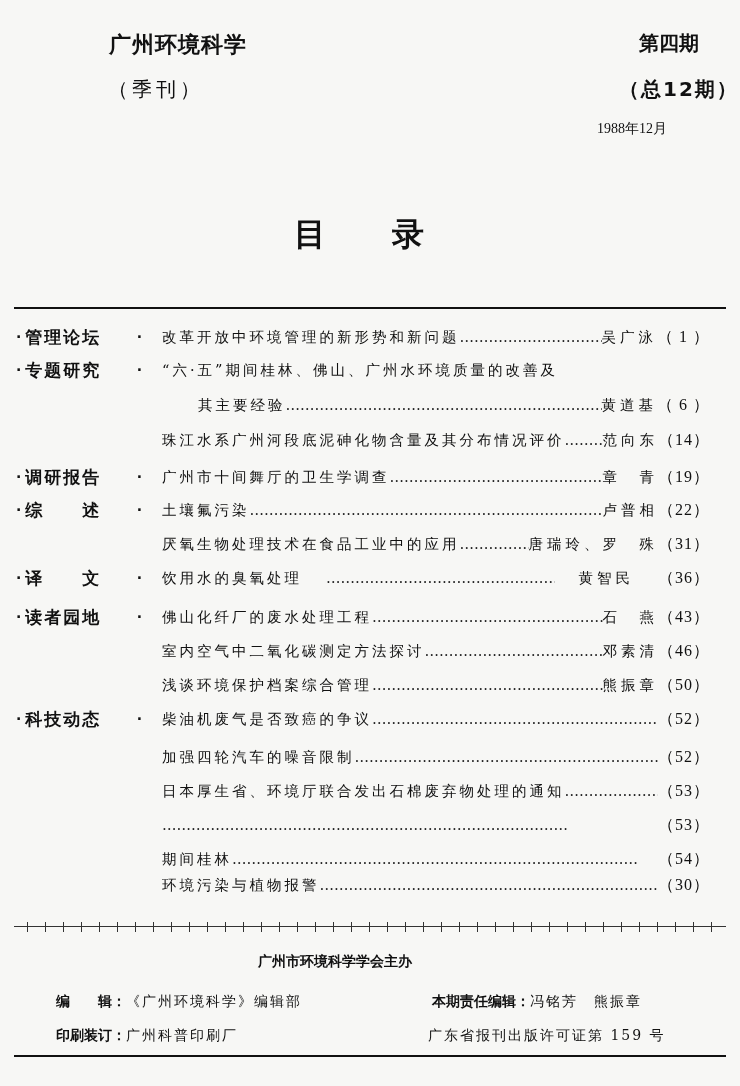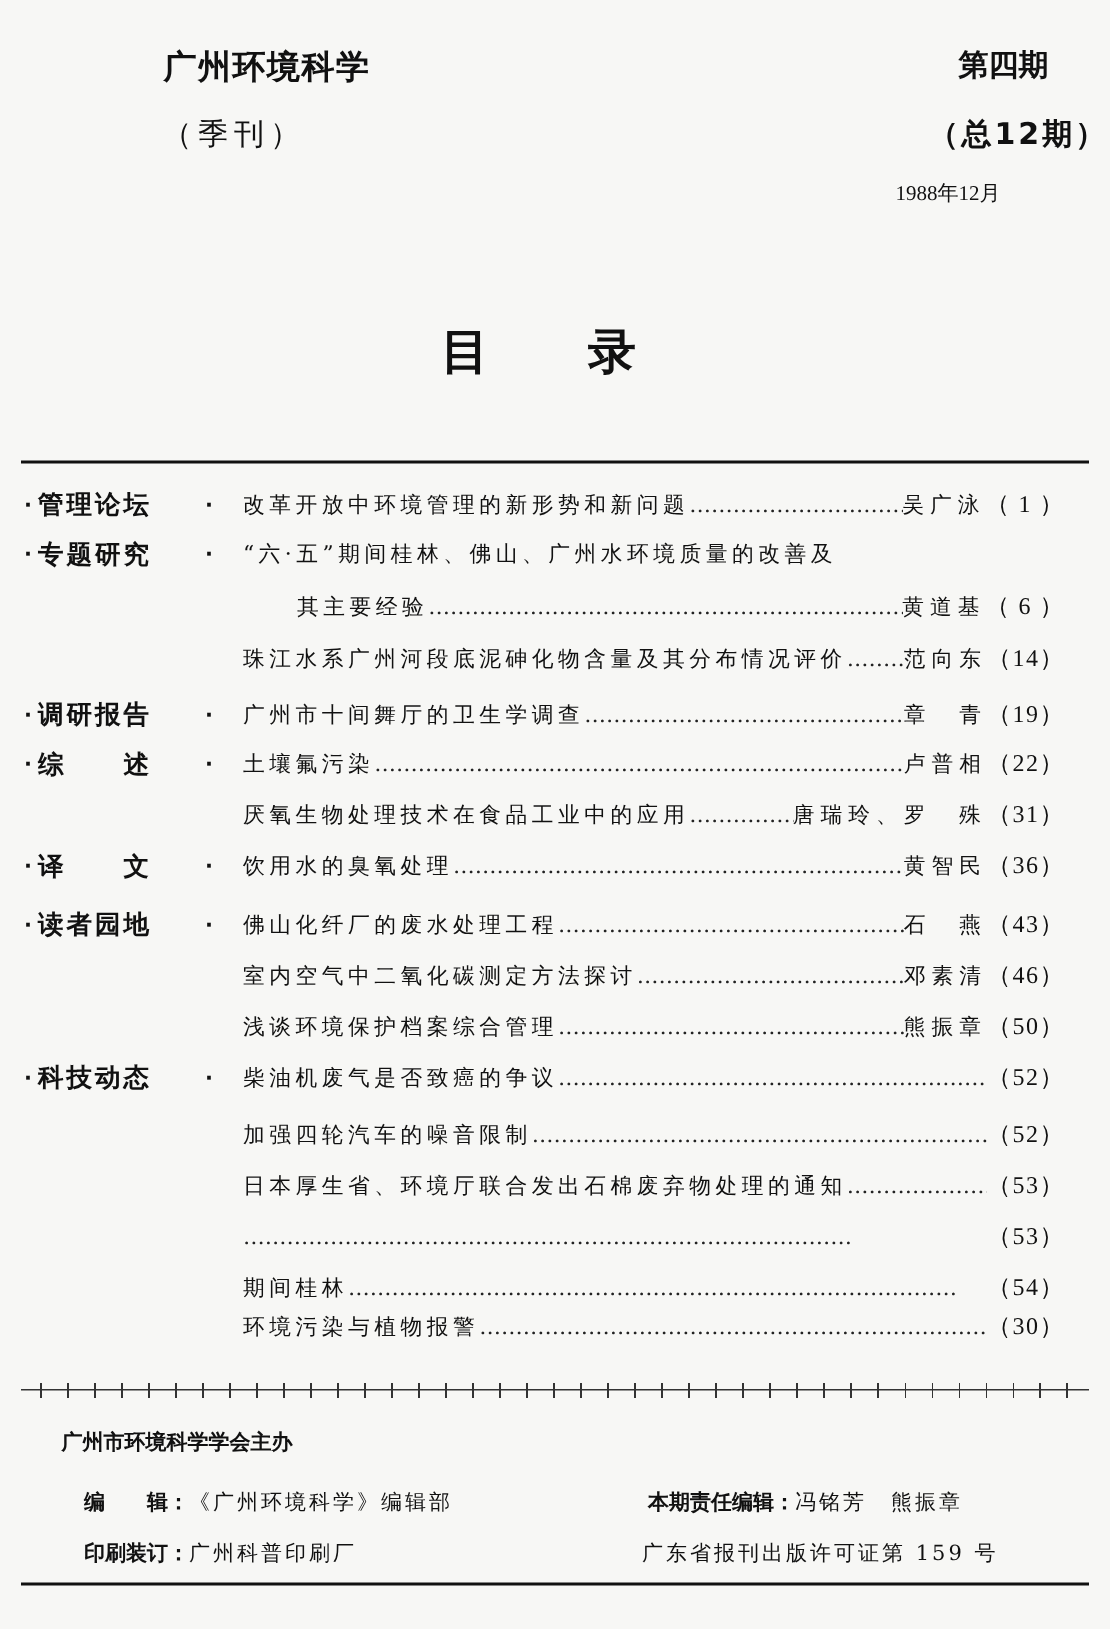--- a/index.html
+++ b/index.html
@@ -36,21 +36,21 @@
   .entry .page { white-space: nowrap; letter-spacing: 1px; font-family: "Liberation Serif", serif; font-size: 16px; }
   .cross-rule {
     left: 14px; top: 922px; width: 712px; height: 10px;
     background-image:
       linear-gradient(#333,#333),
       repeating-linear-gradient(90deg, transparent 0 13px, #333 13px 14px, transparent 14px 18px);
     background-size: 100% 1px, 100% 10px;
     background-position: 0 4px, 0 0;
     background-repeat: no-repeat;
   }
-  .sponsor { left: 0; width: 588px; top: 953px; text-align: left; font-size: 14px; }
+  .sponsor { left: 0; width: 588px; top: 953px; text-align: center; font-size: 14px; }
   .meta { font-size: 14px; }
   .meta .k { font-family: "DejaVu Sans", sans-serif; font-weight: bold; }
   .meta .v { letter-spacing: 2px; }
   .rule-bottom { left: 14px; top: 1055px; width: 712px; height: 2px; background: #111; }
 </style>
 </head>
 <body>
 
 <div class="abs journal-title sans-bold">广州环境科学</div>
 <div class="abs quarterly">（季刊）</div>
@@ -137,21 +137,21 @@
         <span class="author">唐瑞玲、罗　殊</span>
         <span class="page">（31）</span>
       </div>
     </div>
     <div class="row" style="top: 565px;">
       <div class="section">
         <span class="dot">·</span>
         <span class="lbl">译　　文</span>
         <span class="dot">·</span>
       </div>
-      <div class="entry" style="left: 162px;">
+      <div class="entry" style="left: 162px; gap: 24px;">
         <span class="title">饮用水的臭氧处理</span>
         <span class="leader">…………………………………………………………………………</span>
         <span class="author">黄智民</span>
         <span class="page">（36）</span>
       </div>
     </div>
     <div class="row" style="top: 604px;">
       <div class="section">
         <span class="dot">·</span>
         <span class="lbl">读者园地</span>

